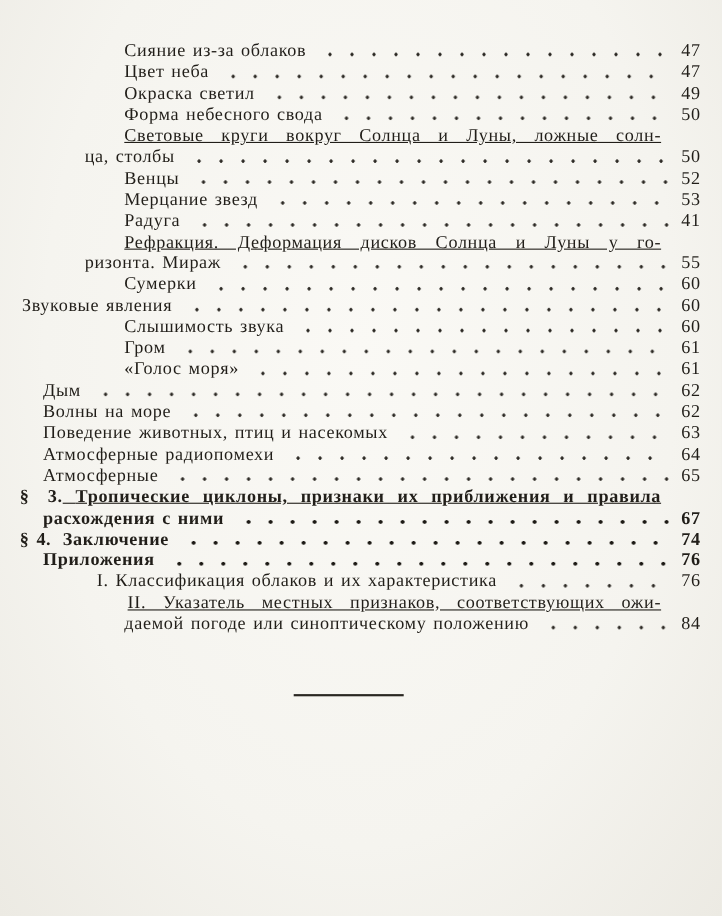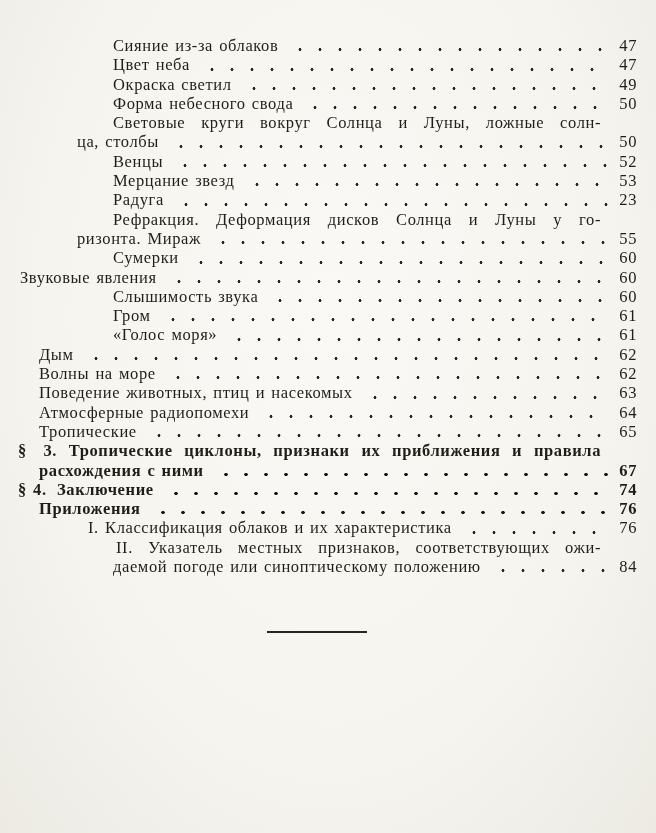--- a/index.html
+++ b/index.html
@@ -16,21 +16,21 @@
   #toc{position:absolute;top:36px;left:0;right:0}
   .row{
     display:flex;align-items:flex-start;
     line-height:19.3px;font-size:16.5px;
     letter-spacing:0.6px;word-spacing:1.5px;
     margin-right:19px;white-space:nowrap;
   }
   .row.bold{font-weight:bold}
   .row.fill{
     display:block;text-align:justify;text-align-last:justify;
-    padding-right:36px;white-space:normal;
+    padding-right:36px;white-space:normal;text-decoration:underline;
   }
   
   .lv-s {padding-left:18px}
   .lv-a {padding-left:20px}
   .lv-b {padding-left:39px}
   .lv-r1{padding-left:88px}
   .lv-r2{padding-left:116px}
   .lv-c {padding-left:113px}
   .lv-d {padding-left:77px}
   .prefix{display:inline-block;width:39px}
@@ -102,21 +102,21 @@
       <div class="row lv-c">
 
     <span class="title">Мерцание звезд</span>
     <span class="leader"></span>
     <span class="pagenum">53</span>
   </div>
       <div class="row lv-c">
 
     <span class="title">Радуга</span>
     <span class="leader"></span>
-    <span class="pagenum">23</span>
+    <span class="pagenum">41</span>
   </div>
       <div class="row lv-c fill">
     
     <span class="title">Рефракция. Деформация дисков Солнца и Луны у го-</span>
     
     
   </div>
       <div class="row lv-d">
 
     <span class="title">ризонта. Мираж</span>
@@ -172,21 +172,21 @@
     <span class="pagenum">63</span>
   </div>
       <div class="row lv-b">
 
     <span class="title">Атмосферные радиопомехи</span>
     <span class="leader"></span>
     <span class="pagenum">64</span>
   </div>
       <div class="row lv-b">
 
-    <span class="title">Тропические</span>
+    <span class="title">Атмосферные</span>
     <span class="leader"></span>
     <span class="pagenum">65</span>
   </div>
       <div class="row lv-s bold fill">
     <span class="prefix">§ 3.</span>
     <span class="title">Тропические циклоны, признаки их приближения и правила</span>
     
     
   </div>
       <div class="row lv-b bold">

